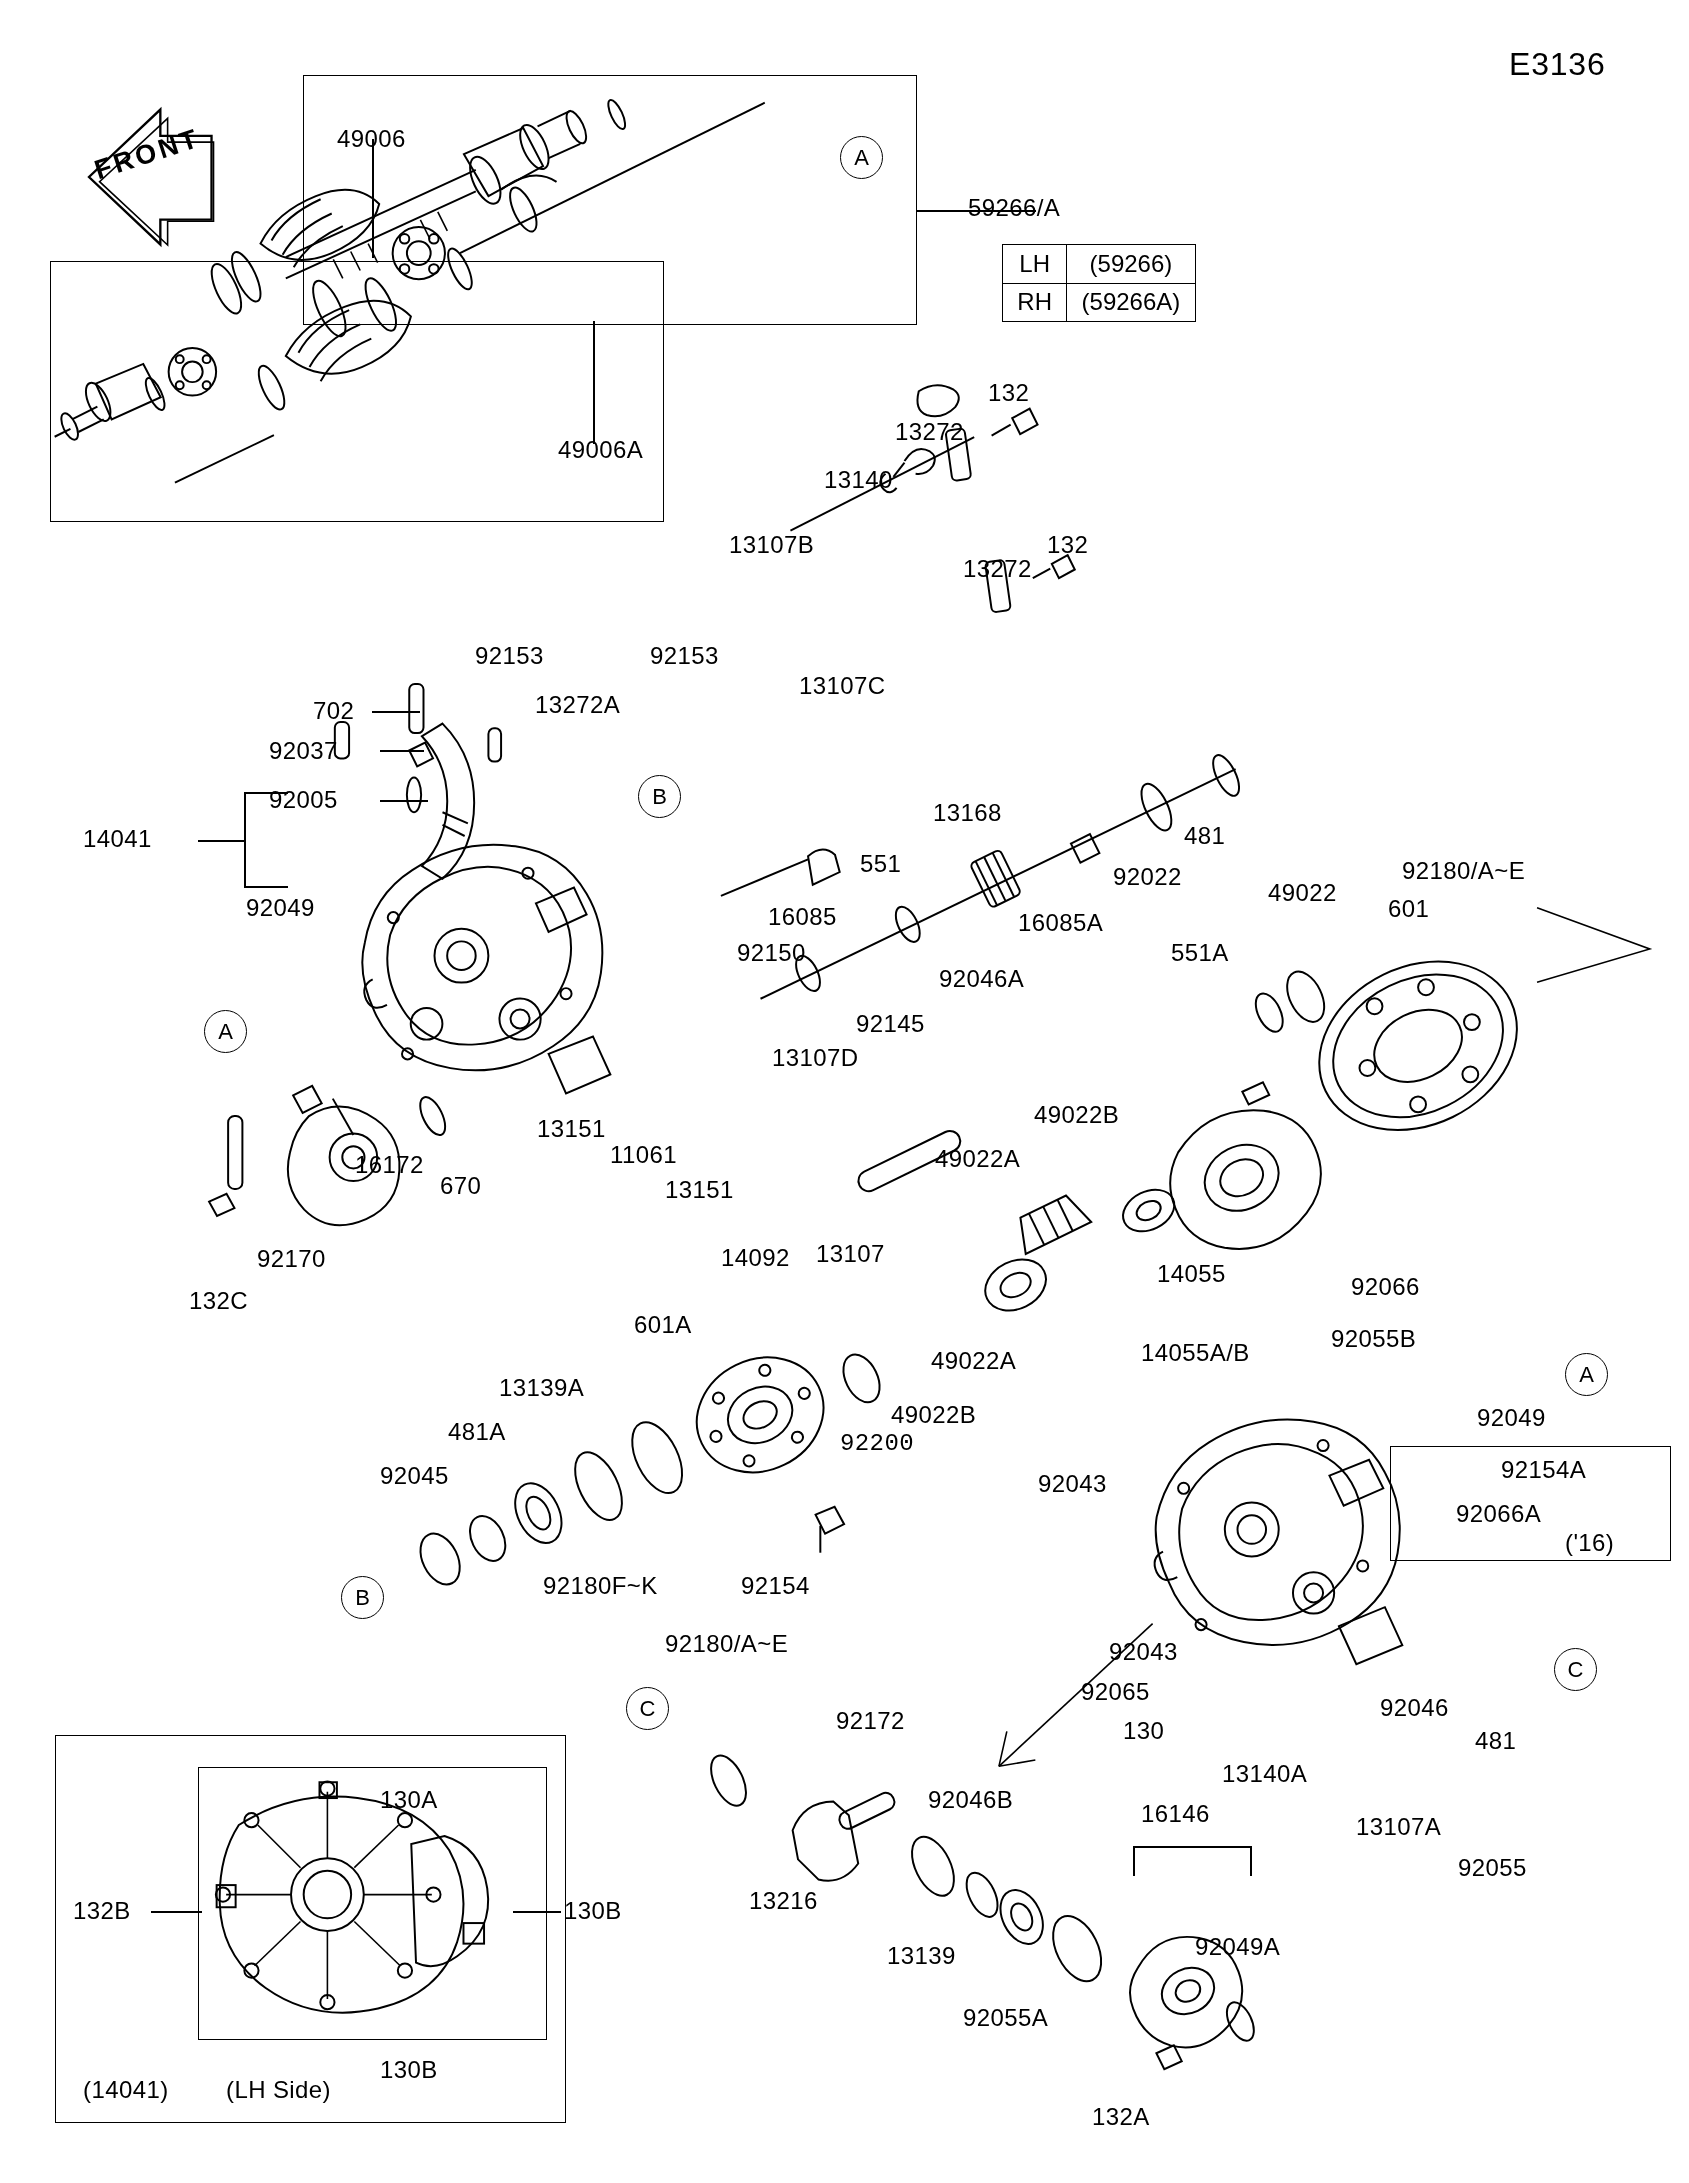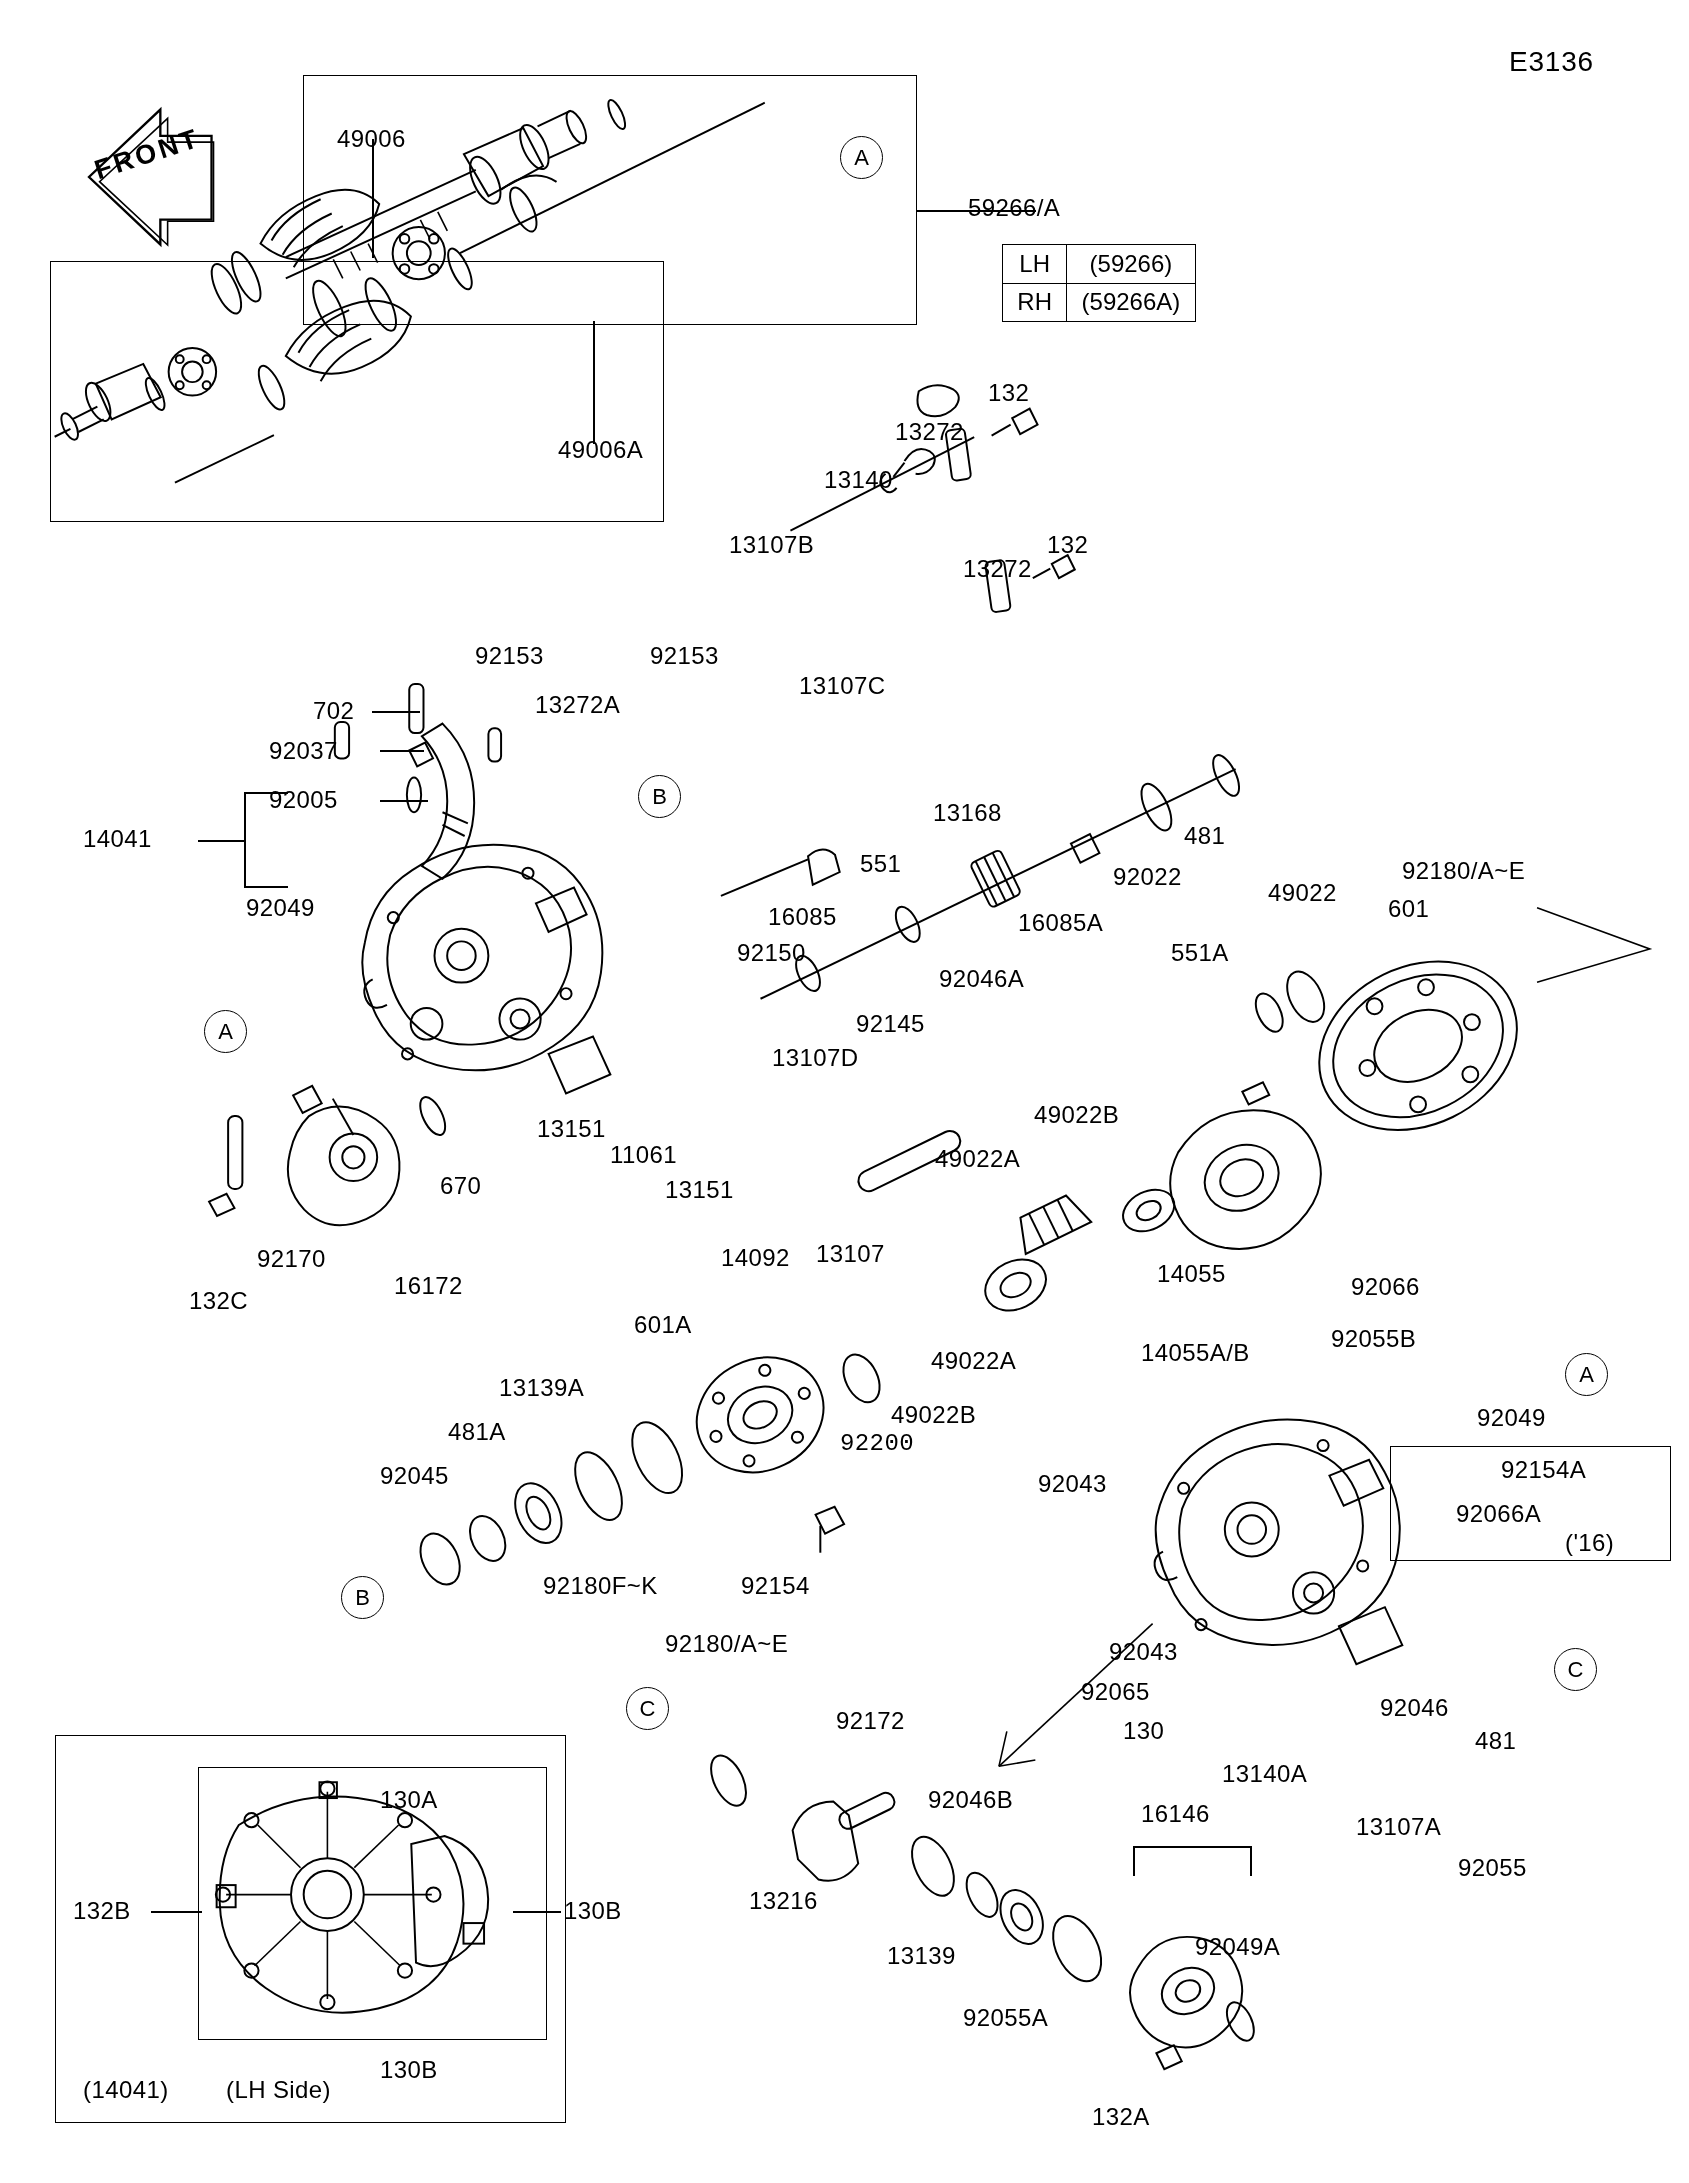--- a/index.html
+++ b/index.html
@@ -1,19 +1,19 @@
 <!DOCTYPE html>
 <html style="font-size:12.7px"><head>
 <meta charset="utf-8">
 <style>
   html,body{margin:0;padding:0;background:#ffffff;}
   body{width:1690px;height:2183px;position:relative;font-family:"Liberation Sans",sans-serif;color:#000;}
   .sheet{position:absolute;inset:0;}
   .lbl{position:absolute;font-size:24px;letter-spacing:0.4px;white-space:nowrap;color:#000;}
-  .code{position:absolute;font-size:28px;letter-spacing:0.8px;}
+  .code{position:absolute;font-size:32px;letter-spacing:0.8px;}
   .box{position:absolute;border:1.6px solid #000;box-sizing:border-box;}
   .circ{position:absolute;border:1.6px solid #000;border-radius:50%;width:41px;height:41px;
         display:flex;align-items:center;justify-content:center;font-size:22px;background:#fff;}
   .ln{position:absolute;background:#000;}
   .hl{height:1.6px;}
   .vl{width:1.6px;}
   .tbl{position:absolute;border-collapse:collapse;font-size:24px;}
   .tbl td{border:1.6px solid #000;padding:4.8px 14.3px;text-align:center;}
   svg{position:absolute;left:0;top:0;overflow:visible;}
   .frontbox{position:absolute;}
@@ -295,21 +295,21 @@
         <circle cx="196" cy="120" r="14"></circle>
       <path d="M120 42 l24 -12 l12 22 l-24 12Z"></path>
       <rect x="38" y="68" width="18" height="92" rx="8"></rect>
       <path d="M14 176 l22 -10 l10 18 l-22 10Z"></path>
       <ellipse cx="296" cy="68" rx="12" ry="26" transform="rotate(-26 296 68)"></ellipse>
       <line x1="170" y1="46" x2="196" y2="92"></line>
     </g>
   </svg>
 
   <div class="lbl" style="left:440px;top:1172px;">670</div>
-  <div class="lbl" style="left:355px;top:1272px;margin-left:39px;">16172</div>
+  <div class="lbl" style="left:355px;top:1151px;">16172</div>
   <div class="lbl" style="left:257px;top:1245px;">92170</div>
   <div class="lbl" style="left:189px;top:1287px;">132C</div>
   <div class="lbl" style="left:537px;top:1115px;">13151</div>
   <div class="lbl" style="left:610px;top:1141px;">11061</div>
   <div class="lbl" style="left:665px;top:1176px;">13151</div>
 
   <svg width="602" height="333" style="left:816px;top:1109px;" viewBox="0 0 760 420">
     <g fill="none" stroke="#000" stroke-width="2.5">
 
       <g transform="rotate(-26 120 70)">

